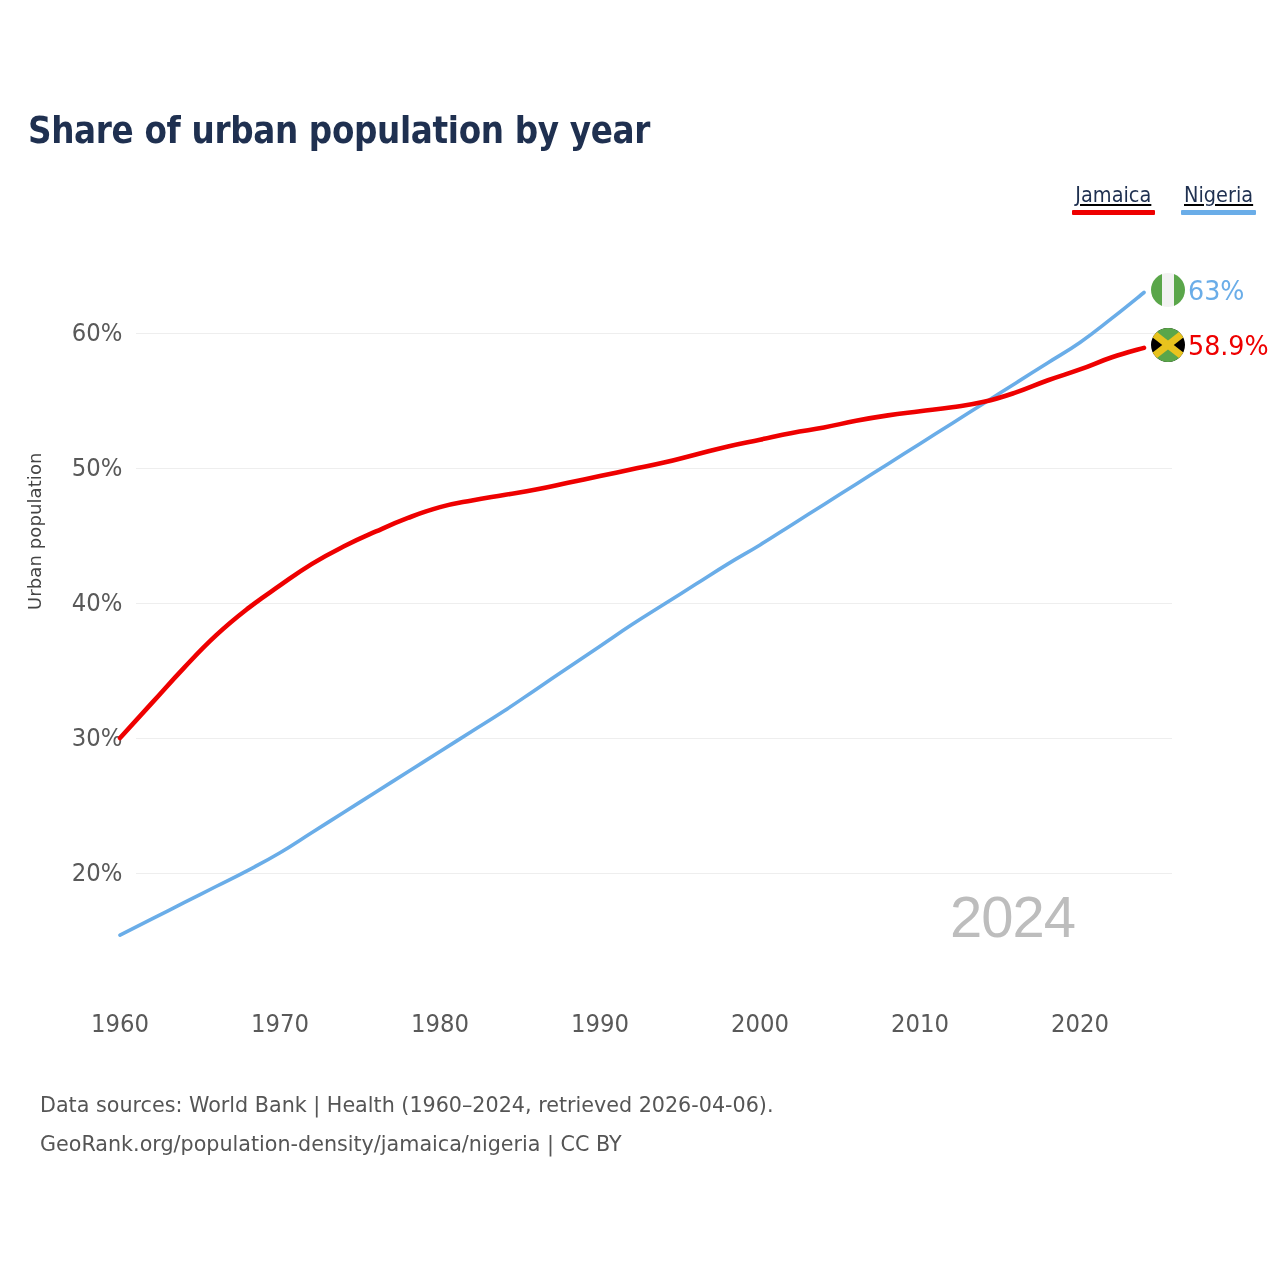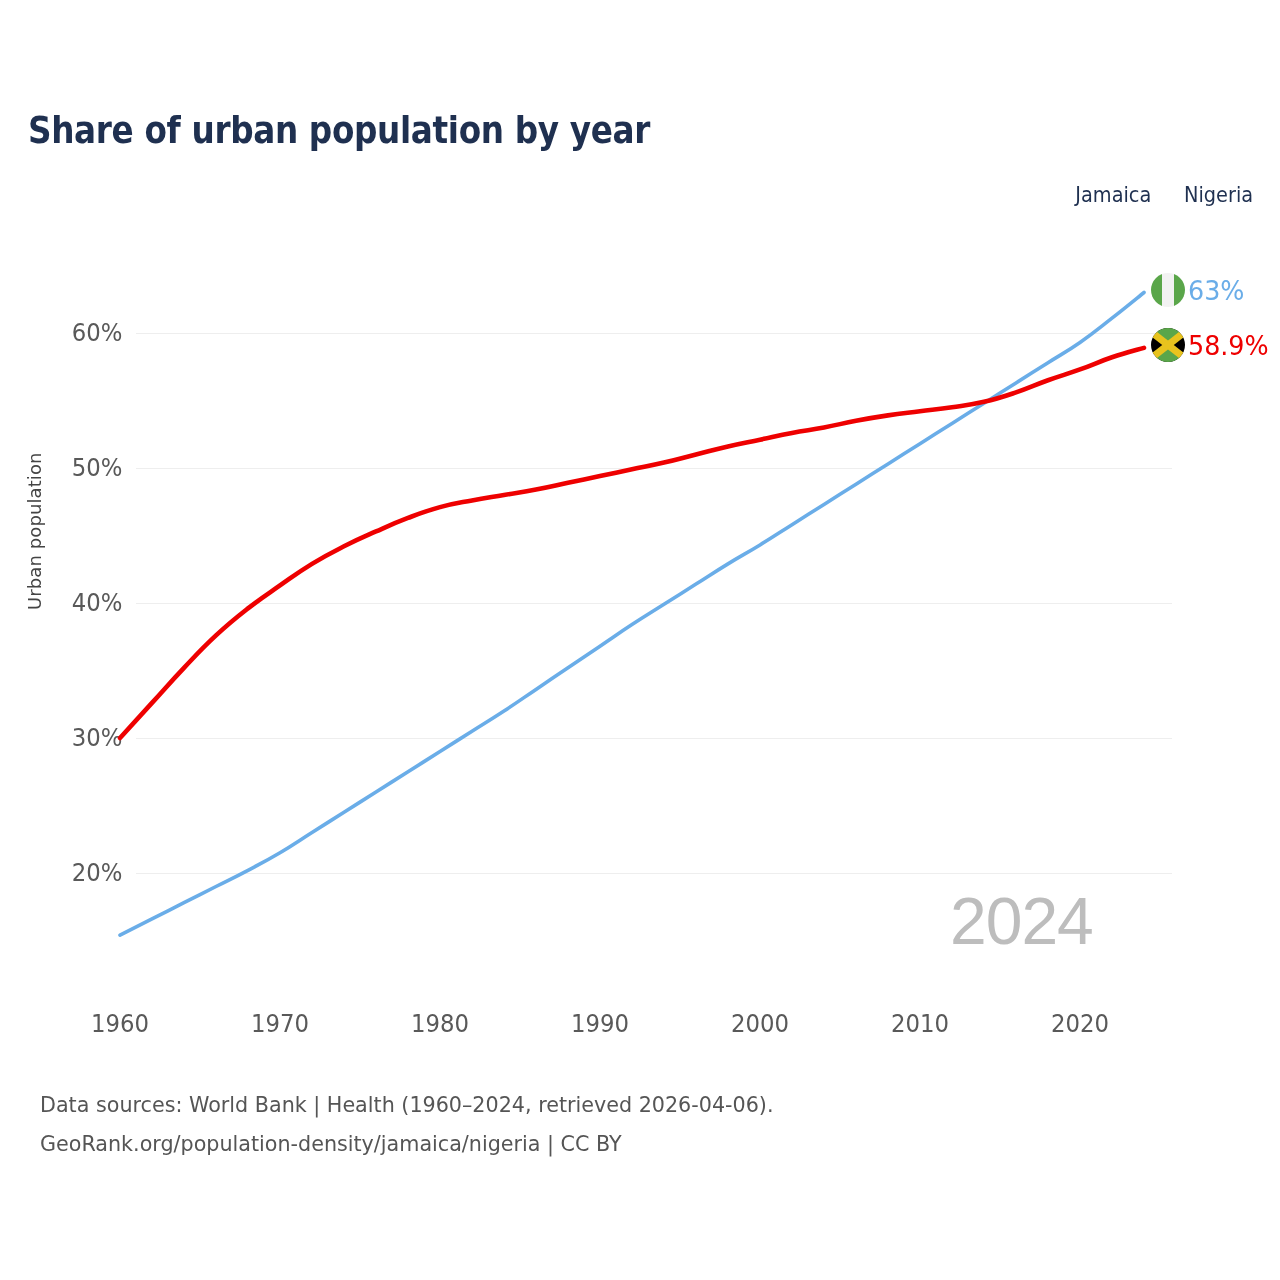--- a/index.html
+++ b/index.html
@@ -36,23 +36,24 @@
   .legend {
     position: absolute;
     right: 24px;
     top: 184px;
     display: flex;
     gap: 26px;
     align-items: flex-start;
   }
   .legend-item {
     display: flex;
-    flex-direction: row;
+    flex-direction: column;
     align-items: stretch;
     cursor: pointer;
+    text-decoration: underline;
   }
   .legend-label {
     font-family: "DejaVu Sans", sans-serif;
     font-size: 21px;
     color: #1f3050;
     line-height: 1.05;
     white-space: nowrap;
     text-align: center;
     transform: scaleX(0.92);
   }
@@ -106,21 +107,21 @@
     transform-origin: left top;
     white-space: nowrap;
     letter-spacing: 0.1px;
   }
   
   .watermark {
     position: absolute;
     left: 950px;
     top: 888px;
     font-family: "Liberation Sans", sans-serif;
-    font-size: 66px;
+    font-size: 58px;
     font-weight: 400;
     color: #bdbdbd;
     letter-spacing: -1px;
     line-height: 1;
   }
   
   .endpoint-label {
     position: absolute;
     font-family: "DejaVu Sans", sans-serif;
     font-size: 27px;

